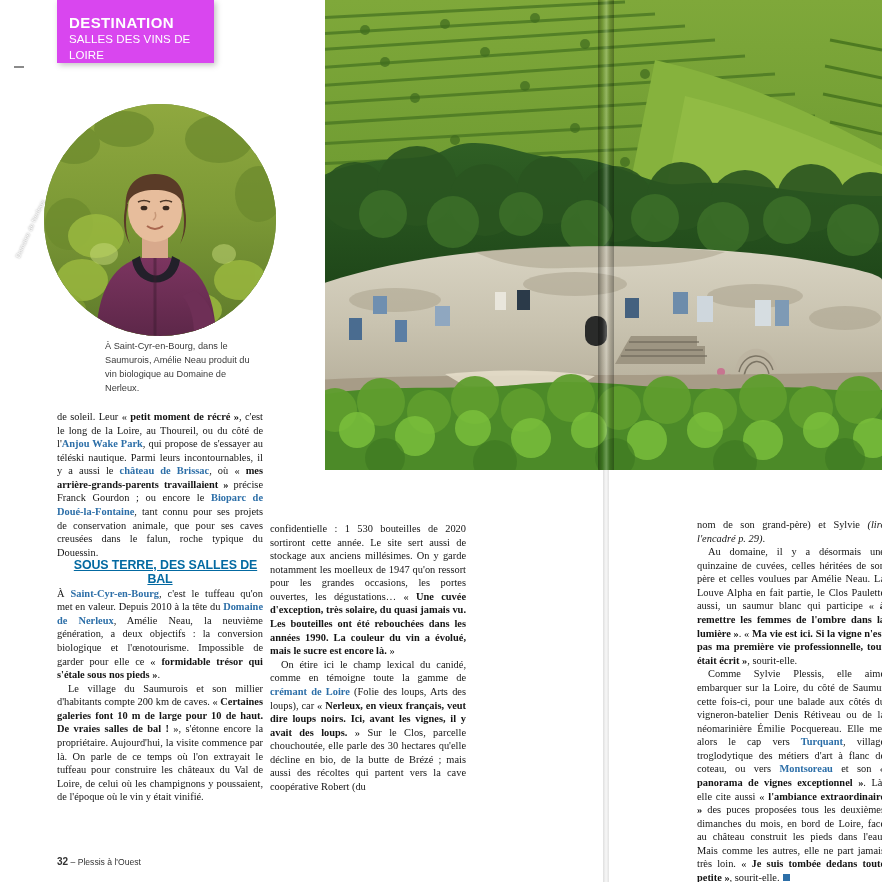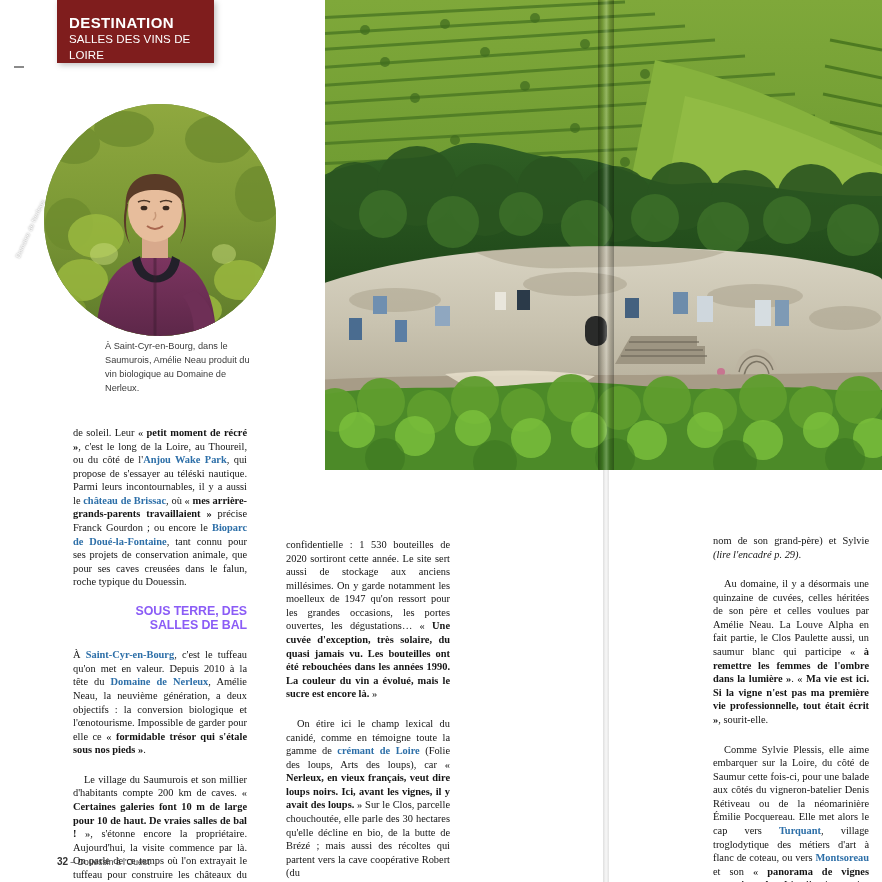--- a/index.html
+++ b/index.html
@@ -7,21 +7,21 @@
     width:882px;height:882px;position:relative;overflow:hidden;
     background:#ffffff;
     font-family:"Liberation Serif",serif;
     color:#111;
   }
   .page{position:absolute;inset:0;background:#fff;}
 
   
   .banner{
     position:absolute;left:57px;top:0;width:157px;height:63px;
-    background:#7f1d1d;color:#fff;
+    background:#d946ef;color:#fff;
     font-family:"Liberation Sans",sans-serif;
     padding:14px 0 0 12px;box-sizing:border-box;
     box-shadow:2px 2px 6px rgba(0,0,0,.25);
   }
   .banner-line1{font-size:15px;font-weight:bold;letter-spacing:.4px;line-height:1.15;}
   .banner-line2{font-size:11.5px;font-weight:normal;letter-spacing:.1px;line-height:1.35;margin-top:1px;}
 
   
   .edge-tick{position:absolute;left:14px;top:66px;width:10px;height:2px;background:#8a8a8a;}
 
@@ -73,31 +73,31 @@
 
   
   .col{
     position:absolute;
     font-family:"Liberation Serif",serif;
     font-size:10.4px;line-height:1.305;
     text-align:justify;
     color:#141414;
     -webkit-hyphens:auto;hyphens:auto;
   }
-  .col p{margin:16px;text-indent:11px;}
+  .col p{margin:0;text-indent:11px;}
   .col p.noindent{text-indent:0;}
   .col-1{left:57px;top:410px;width:206px;}
   .col-2{left:270px;top:522px;width:196px;}
   .col-3{left:697px;top:518px;width:188px;}
 
   .subhead{
     font-family:"Liberation Sans",sans-serif;
     font-weight:bold;font-size:12.4px;line-height:1.1;
-    color:#8b5cf6;letter-spacing:-.1px;
-    margin:11px 0 3px 0;text-indent:0;text-align:right;
+    color:#0369a1;letter-spacing:-.1px;
+    margin:11px 0 3px 0;text-indent:0;text-align:center;text-decoration:underline;
   }
   .lnk{color:#2d6fa8;font-weight:600;}
   .bld{font-weight:bold;}
   .ital{font-style:italic;}
   .endmark{
     display:inline-block;width:7px;height:7px;background:#2d6fa8;
     vertical-align:baseline;margin-left:3px;
   }
 
   
@@ -393,16 +393,16 @@
     </p>
     <p>
       <span>Au domaine, il y a désormais une quinzaine de cuvées, celles héritées de son père et celles voulues par Amélie Neau. La Louve Alpha en fait partie, le Clos Paulette aussi, un saumur blanc qui participe « </span><span class="bld">à remettre les femmes de l'ombre dans la lumière »</span><span>. « </span><span class="bld">Ma vie est ici. Si la vigne n'est pas ma première vie professionnelle, tout était écrit »</span><span>, sourit-elle.</span>
     </p>
     <p>
       <span>Comme Sylvie Plessis, elle aime embarquer sur la Loire, du côté de Saumur cette fois-ci, pour une balade aux côtés du vigneron-batelier Denis Rétiveau ou de la néomarinière Émilie Pocquereau. Elle met alors le cap vers </span><span class="lnk">Turquant</span><span>, village troglodytique des métiers d'art à flanc de coteau, ou vers </span><span class="lnk">Montsoreau</span><span> et son « </span><span class="bld">panorama de vignes exceptionnel »</span><span>. Là, elle cite aussi « </span><span class="bld">l'ambiance extraordinaire »</span><span> des puces proposées tous les deuxièmes dimanches du mois, en bord de Loire, face au château construit les pieds dans l'eau. Mais comme les autres, elle ne part jamais très loin. « </span><span class="bld">Je suis tombée dedans toute petite »</span><span>, sourit-elle.</span><span class="endmark"></span>
     </p>
   </div>
 
   <div class="footer">
-    <span class="pnum">32</span><span> – </span><span>Douessin à l'Ouest</span>
+    <span class="pnum">32</span><span> – </span><span>Plessis à l'Ouest</span>
   </div>
 
 </div>
 
 </body></html>

